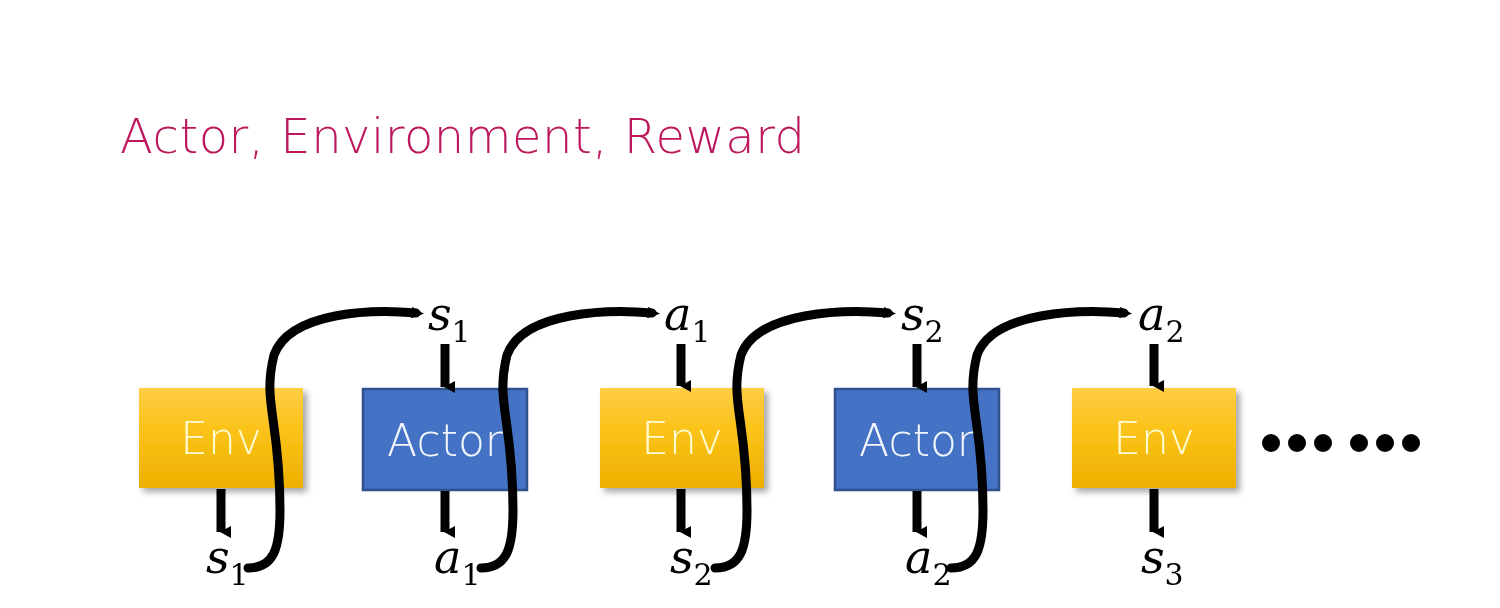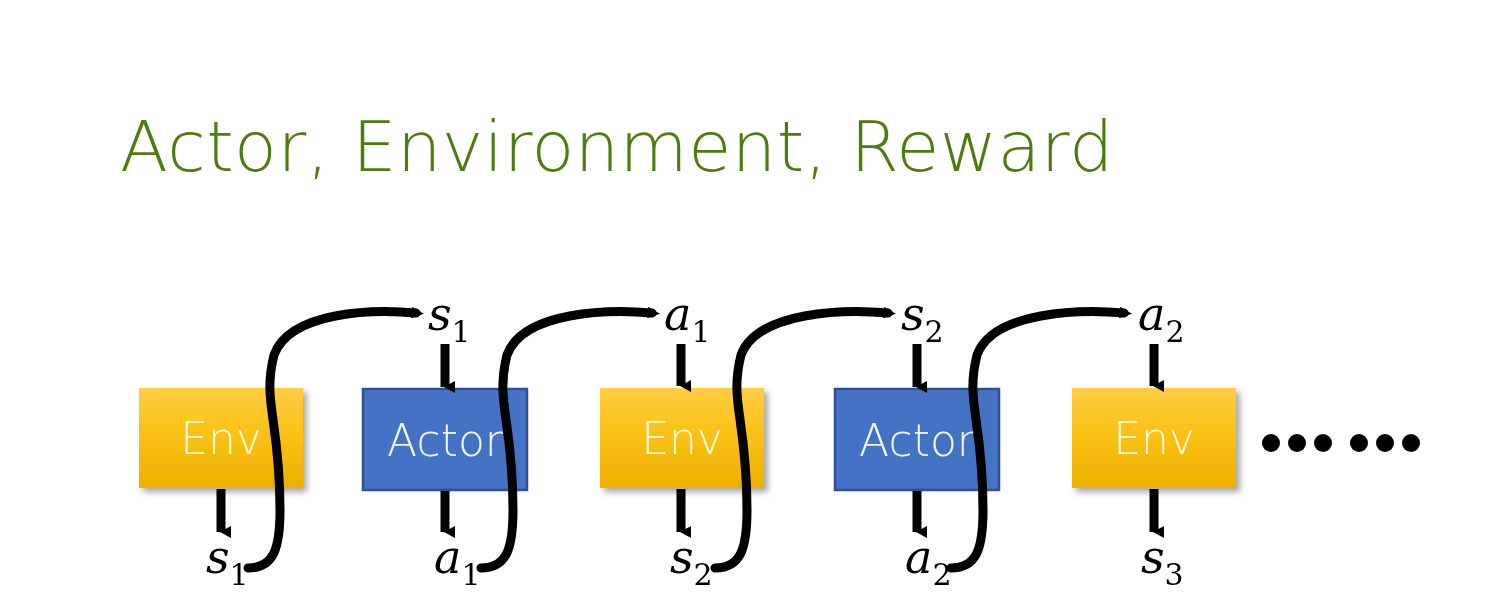--- a/index.html
+++ b/index.html
@@ -14,24 +14,24 @@
     background: #ffffff;
     overflow: hidden;
     font-family: "Liberation Sans", sans-serif;
   }
   #slide-title {
     position: absolute;
     left: 120px;
     top: 112px;
     font-family: "DejaVu Sans", sans-serif;
     font-weight: 300;
-    font-size: 70px;
+    font-size: 48px;
     line-height: 1.0;
     letter-spacing: 0.5px;
-    color: #4d7c0f;
+    color: #be185d;
     white-space: nowrap;
   }
   #diagram {
     position: absolute;
     left: 0;
     top: 0;
     width: 1500px;
     height: 608px;
   }
   .node-label {

